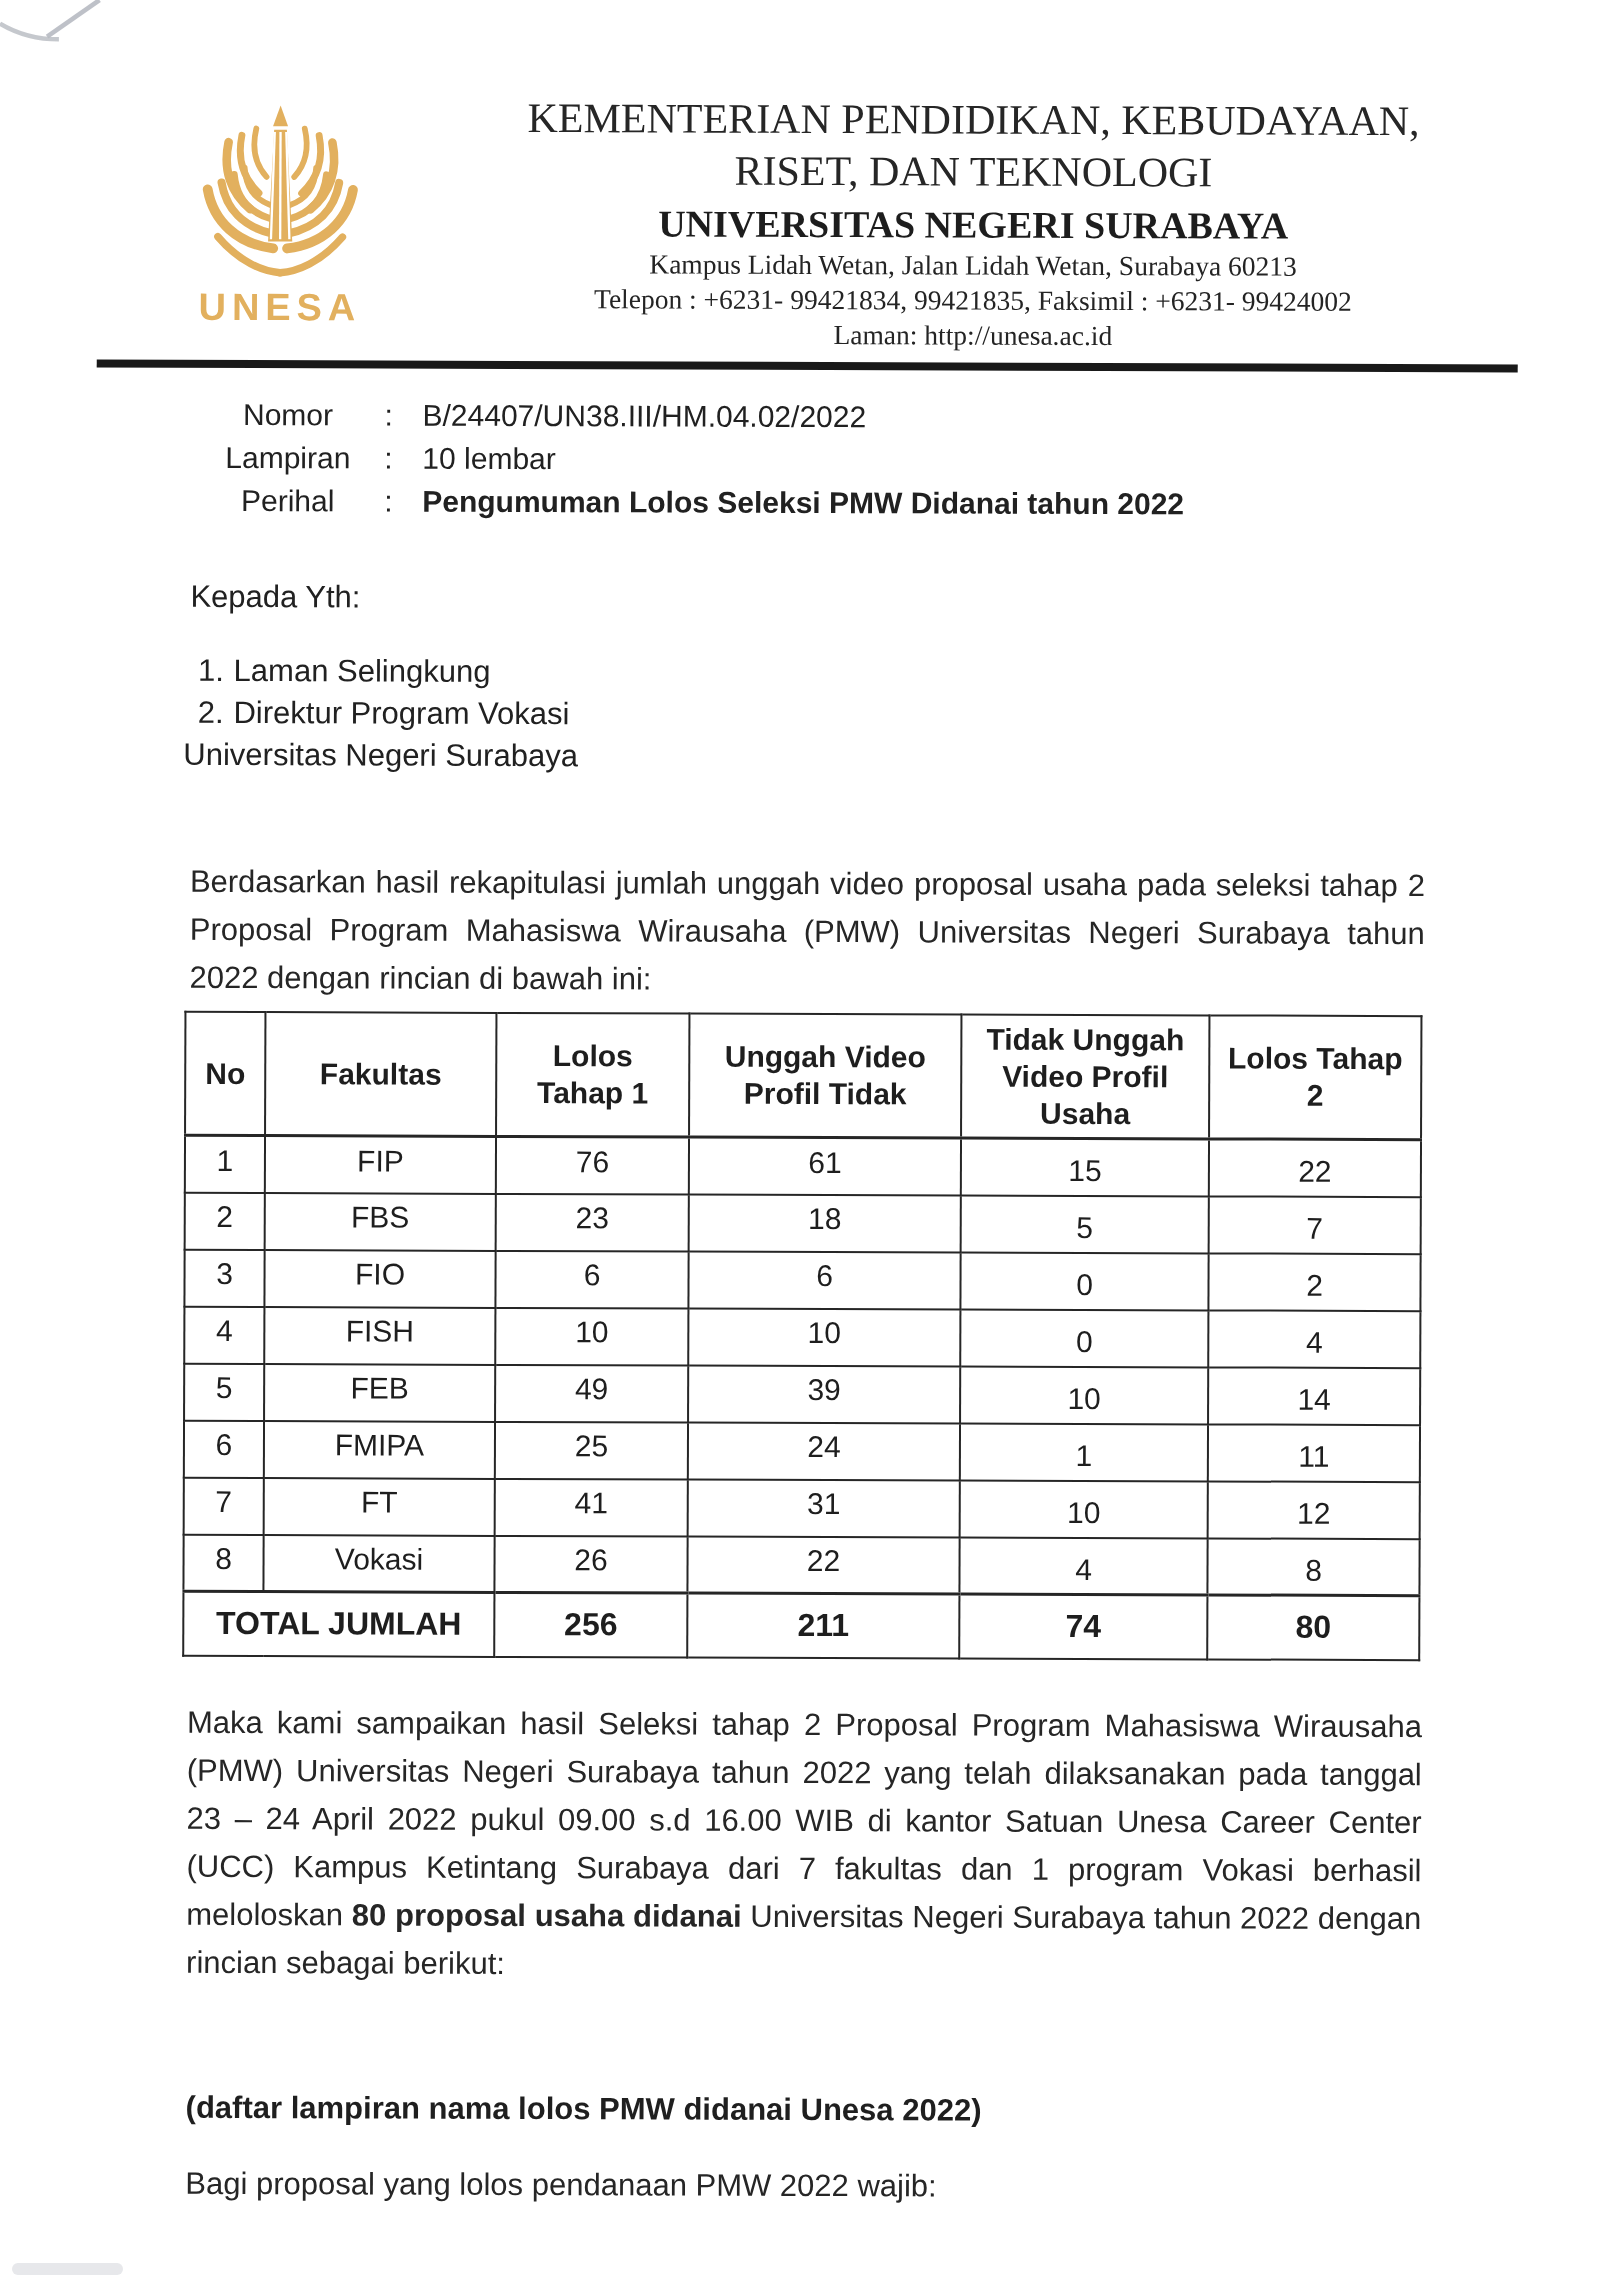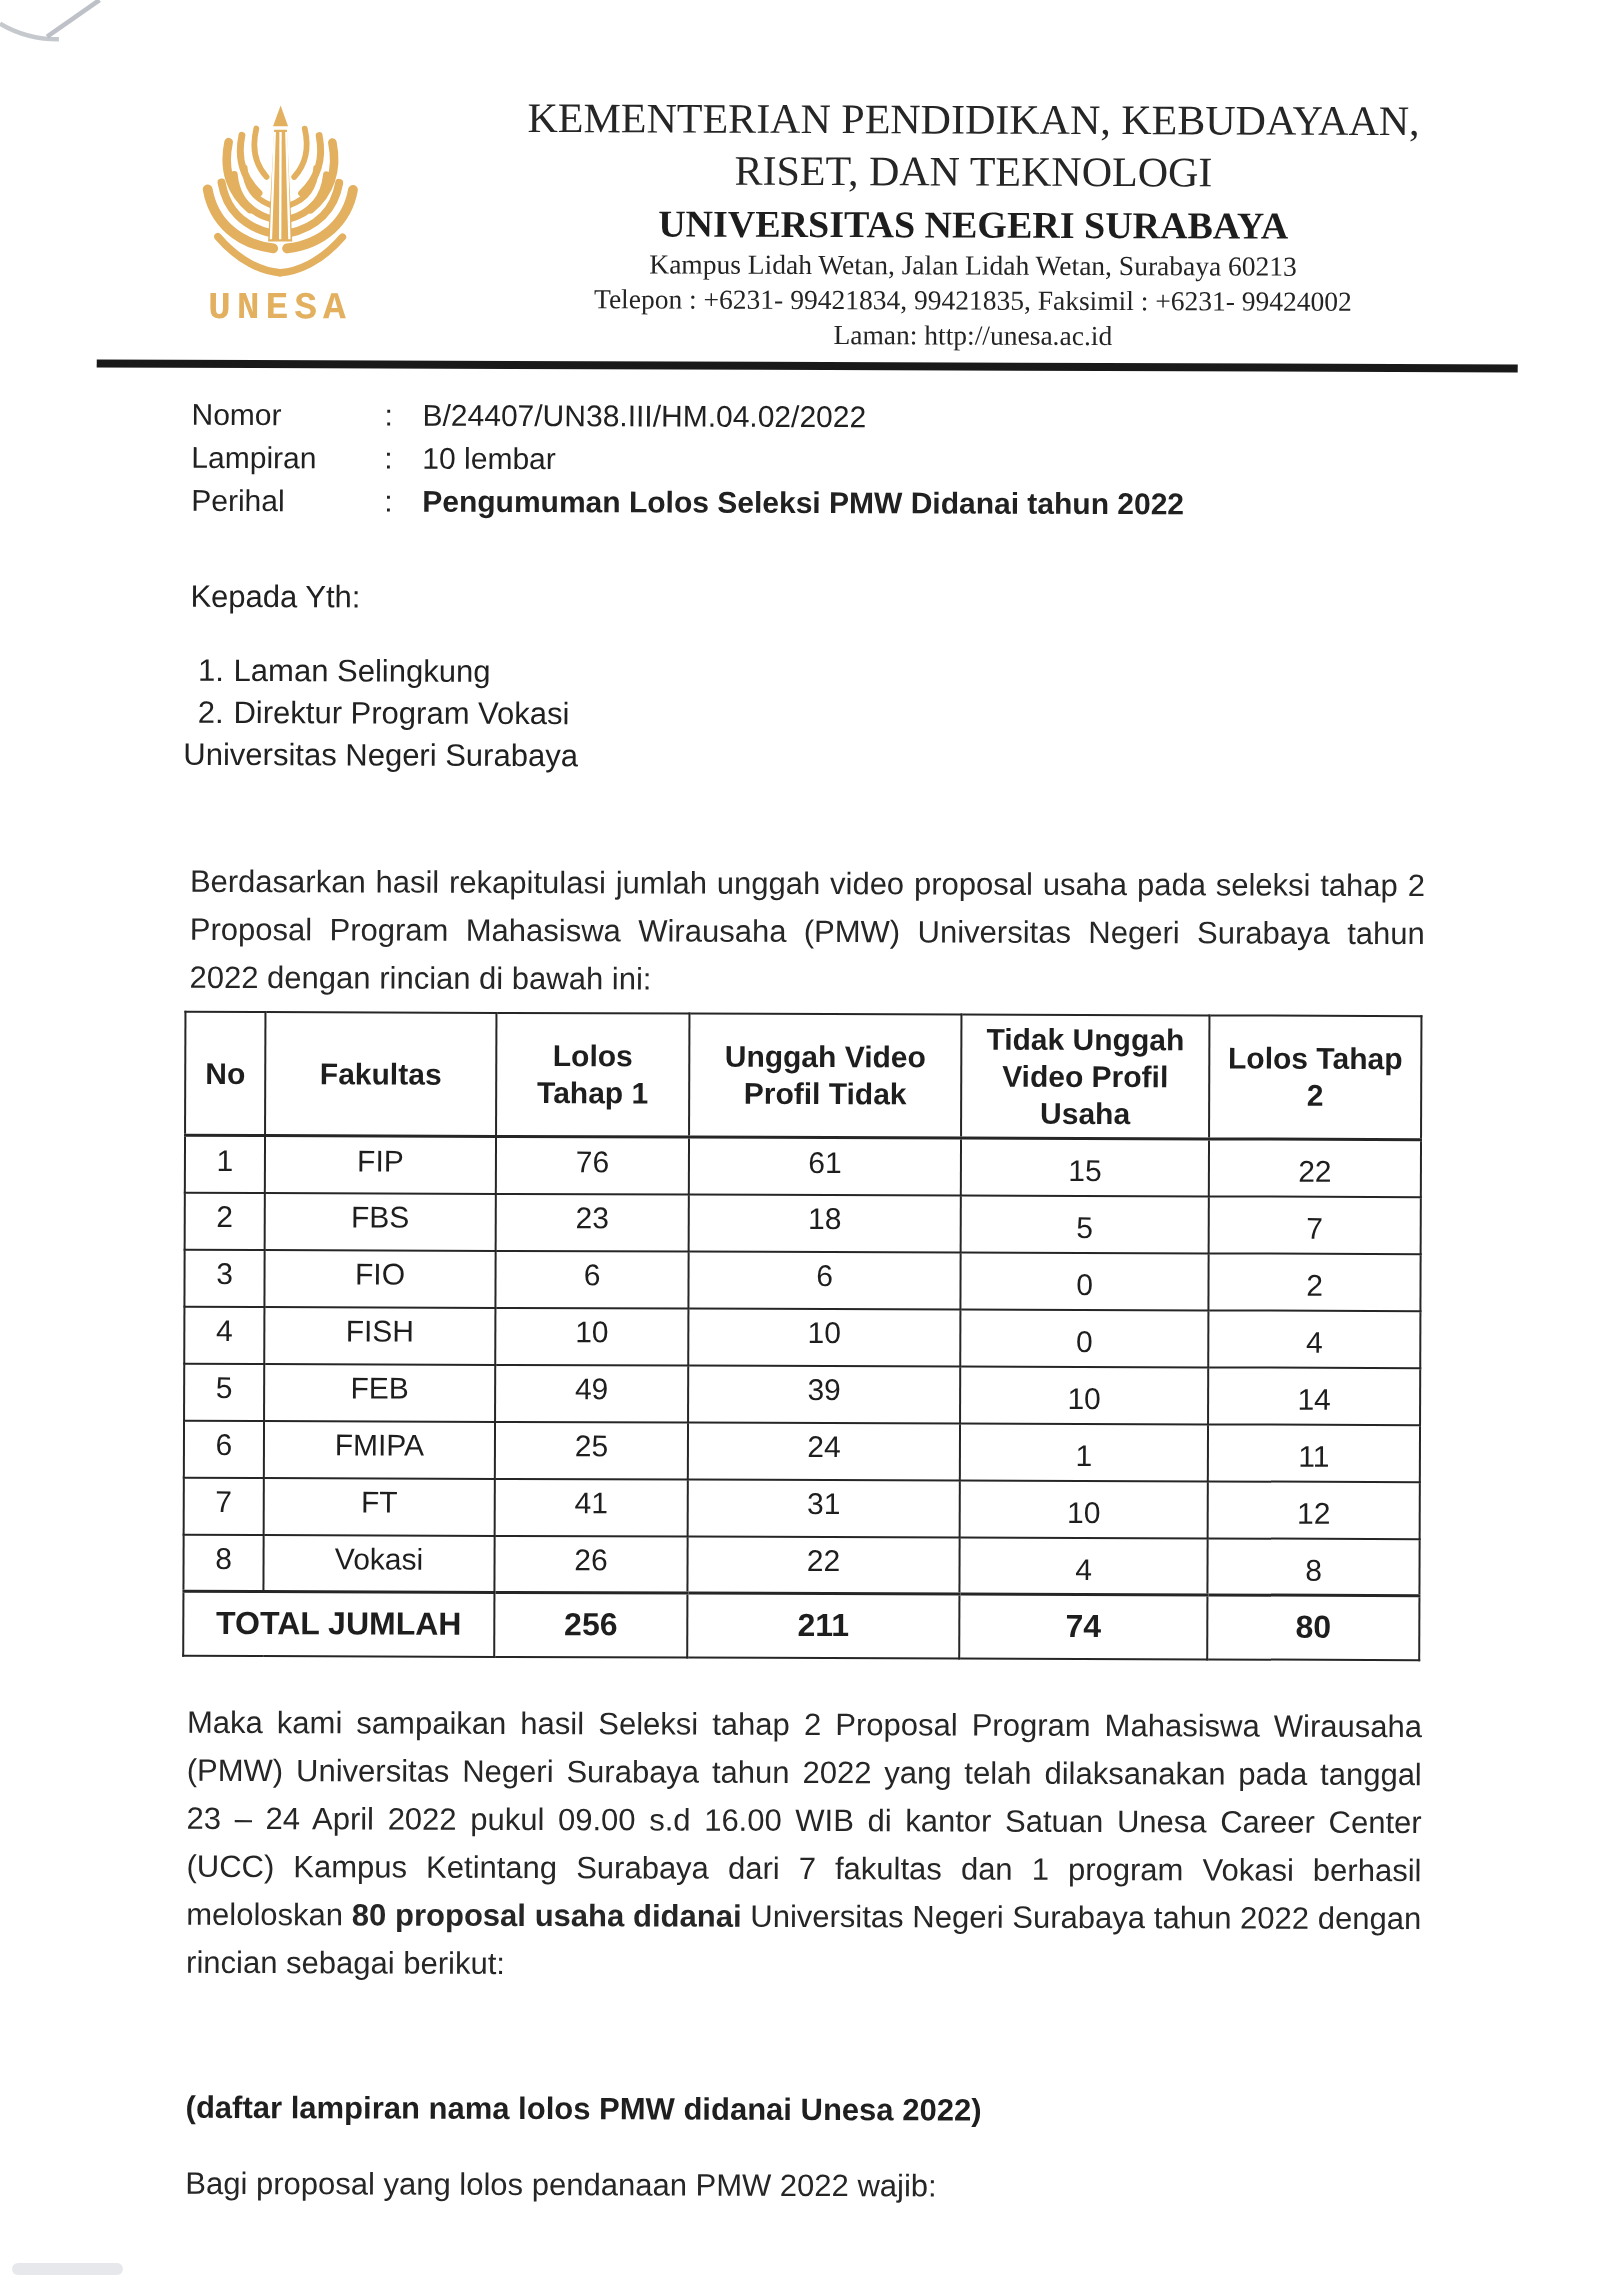--- a/index.html
+++ b/index.html
@@ -9,32 +9,32 @@
     font-family:"Liberation Sans", sans-serif; color:#212121;
   }
   .scan{ position:absolute; inset:0; transform:rotate(0.2deg); transform-origin:809px 0; }
 
   
   .letterhead{ position:relative; margin:93px 98px 0 98px; min-height:256px; }
   .logo{ position:absolute; left:73px; top:2.6px; width:220px; text-align:center; }
   .logo svg{ width:196px; height:191px; display:block; margin:0 auto; }
   .logo-text{
     font-size:38px; font-weight:bold; letter-spacing:5.9px;
-    color:var(--gold); margin-top:1.3px;font-family:Liberation Mono, monospace;
+    color:var(--gold); margin-top:1.3px;
   }
   .head-text{ margin-left:327px; width:1098px; text-align:center; font-family:"Liberation Serif", serif; }
   .ministry{ font-size:42px; line-height:52px; letter-spacing:0px; color:#262626; }
   .university{ font-size:38px; line-height:46px; font-weight:bold; margin-top:3.9px; color:#1d1d1d; }
   .addr{ font-size:27.5px; line-height:35px; color:#242424; }
   .rule{ margin:10.5px 98px 0 98px; height:7.2px; background:#191919; }
 
   
   .meta{ margin:25px 0 0 193px; font-size:30px; }
   .meta-row{ display:flex; line-height:43px; }
-  .meta-label{ width:193px; }
+  .meta-label{ width:193px;text-align:center; }
   .meta-colon{ width:38px; }
   .meta-row.bold-val .meta-value{ font-weight:bold; }
 
   
   .recipient{ margin:55px 0 0 186px; font-size:31px; }
   .salutation{ line-height:39px; padding-left:6.5px; }
   .rec-list{ margin-top:34px; }
   .rec-item{ display:flex; line-height:42px; }
   .rec-num{ width:50px; padding-left:14.4px; }
   .rec-footer{ line-height:42px; }

